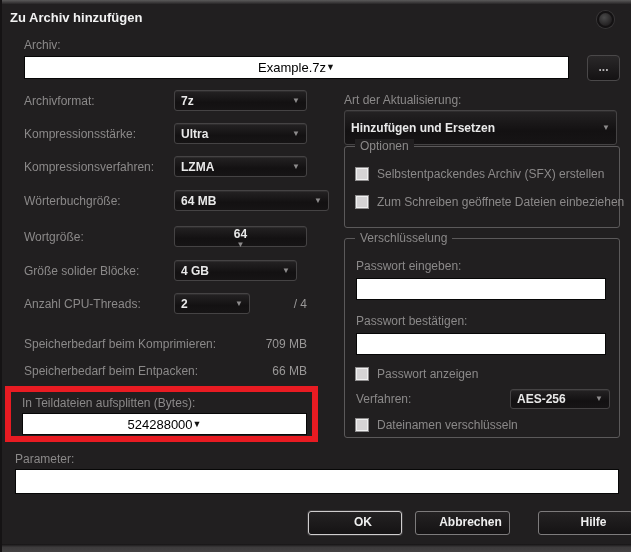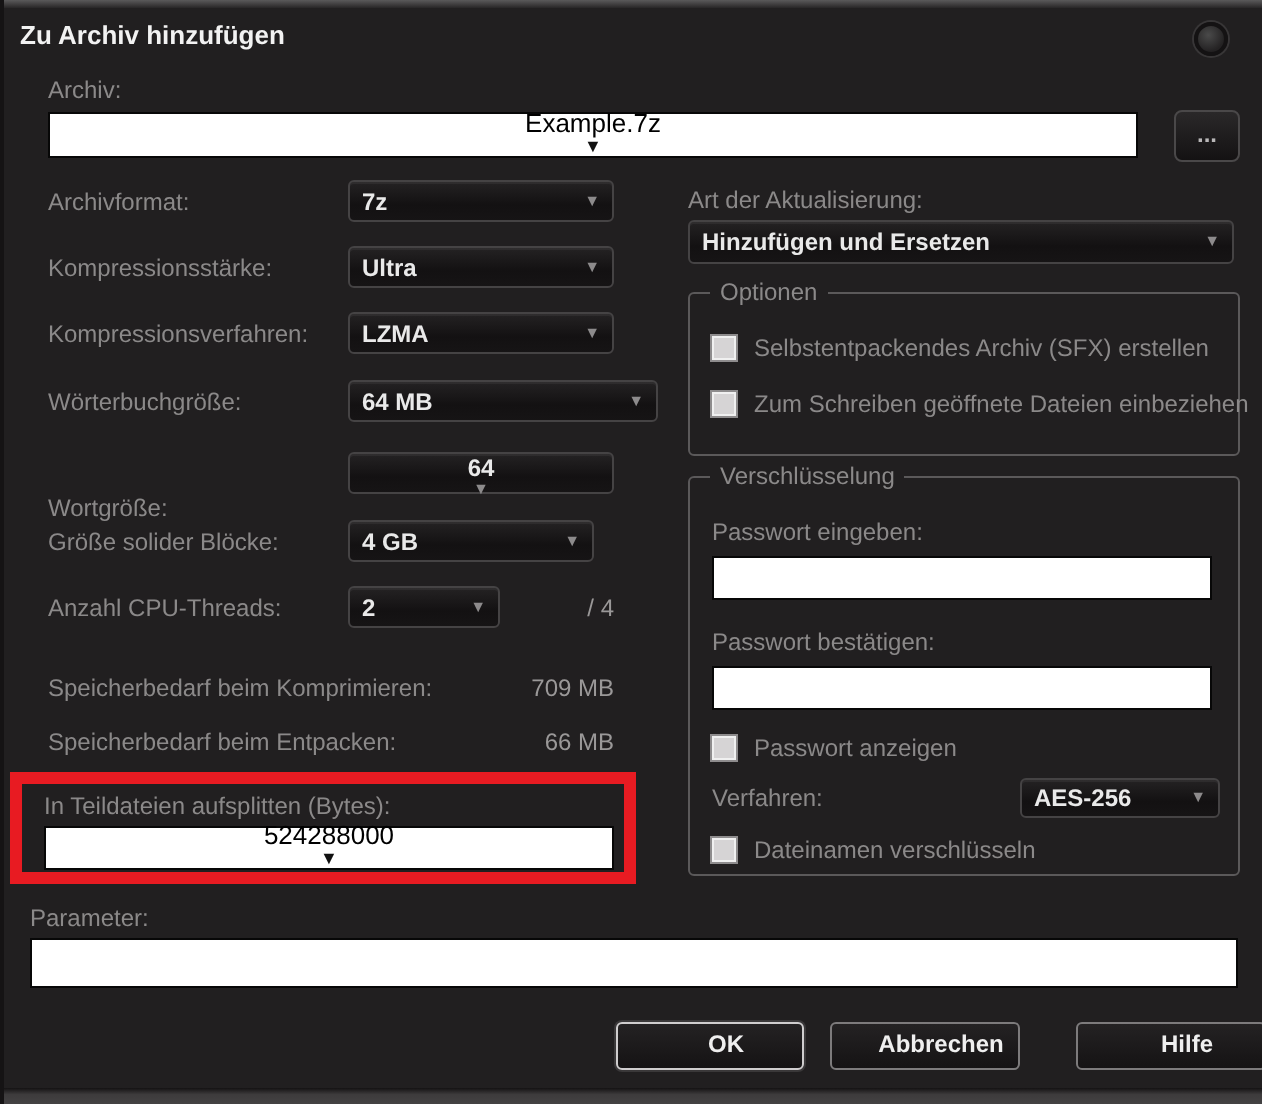--- a/index.html
+++ b/index.html
@@ -24,22 +24,22 @@
   
   .combo{position:absolute;height:21px;box-sizing:border-box;
     background:linear-gradient(#242223,#131112 60%,#161415);
     border:1px solid #454344;border-radius:3px;
     display:flex;align-items:center;justify-content:space-between;
     padding:0 6px;color:#e9e9e9;font-size:12px;font-weight:bold;
     box-shadow:inset 0 1px 0 rgba(255,255,255,.05);}
   .combo .arr{color:#8d8b8c;font-size:8px;line-height:1;}
   
   .wcombo{position:absolute;box-sizing:border-box;background:#ffffff;border:1px solid #070707;
-    display:flex;align-items:center;justify-content:flex-end;
-    padding:0 6px;color:#000;font-size:13px;flex-direction:column;}
+    display:flex;align-items:center;justify-content:center;
+    padding:0 6px;color:#000;font-size:13px;}
   .wcombo .arr{color:#111;font-size:9px;line-height:1;}
   .winput{position:absolute;box-sizing:border-box;background:#ffffff;border:1px solid #070707;
     color:#000;font-size:13px;padding:0 5px;font-family:"Liberation Sans",sans-serif;outline:none;}
   .browse{position:absolute;left:585px;top:55px;width:33px;height:26px;box-sizing:border-box;
     background:linear-gradient(#2a2829,#141213);border:1px solid #4a4849;border-radius:4px;
     color:#b9b7b8;font-size:12px;font-weight:bold;text-align:center;line-height:22px;}
   .group{position:absolute;box-sizing:border-box;border:1px solid #5b595a;border-radius:3px;}
   .gtitle{position:absolute;top:-8px;left:10px;background:#211f20;padding:0 5px;
     color:#8b8989;font-size:12px;}
   .cbrow{position:absolute;display:flex;align-items:center;gap:8px;}
@@ -87,21 +87,21 @@
     <span>LZMA</span>
       <span class="arr">▼</span>
   </div>
 
   <span class="lbl" style="position:absolute;left:22px;top:194px;">Wörterbuchgröße:</span>
   <div class="combo" style="left:172px;top:190px;width:155px;">
     <span>64 MB</span>
       <span class="arr">▼</span>
   </div>
 
-  <span class="lbl" style="position:absolute;left:22px;top:230px;margin-top:17px;">Wortgröße:</span>
+  <span class="lbl" style="position:absolute;left:22px;top:230px;">Wortgröße:</span>
   <div class="combo" style="left:172px;top:226px;width:133px;flex-direction:column;">
     <span>64</span>
       <span class="arr">▼</span>
   </div>
 
   <span class="lbl" style="position:absolute;left:22px;top:264px;">Größe solider Blöcke:</span>
   <div class="combo" style="left:172px;top:260px;width:123px;">
     <span>4 GB</span>
       <span class="arr">▼</span>
   </div>
@@ -123,21 +123,21 @@
   <span class="lbl" style="position:absolute;left:20px;top:396px;">In Teildateien aufsplitten (Bytes):</span>
   <div class="wcombo" style="left:20px;top:413px;width:285px;height:22px;">
     <span>524288000</span>
     <span class="arr">▼</span>
   </div>
 
   <span class="lbl" style="position:absolute;left:13px;top:452px;">Parameter:</span>
   <input class="winput" style="left: 13px; top: 469px; width: 604px; height: 25px;" type="text" value="">
 
   <span class="lbl" style="position:absolute;left:342px;top:93px;">Art der Aktualisierung:</span>
-  <div class="combo" style="left:342px;top:110px;width:273px;height:22px;text-align:right;">
+  <div class="combo" style="left:342px;top:110px;width:273px;height:35px;text-align:right;">
     <span>Hinzufügen und Ersetzen</span>
       <span class="arr">▼</span>
   </div>
 
   <div class="group" style="left:342px;top:146px;width:276px;height:82px;">
     <span class="gtitle">Optionen</span>
     <div class="cbrow" style="left:10px;top:20px;">
       <span class="cbbox"></span>
       <span class="lbl">Selbstentpackendes Archiv (SFX) erstellen</span>
     </div>

